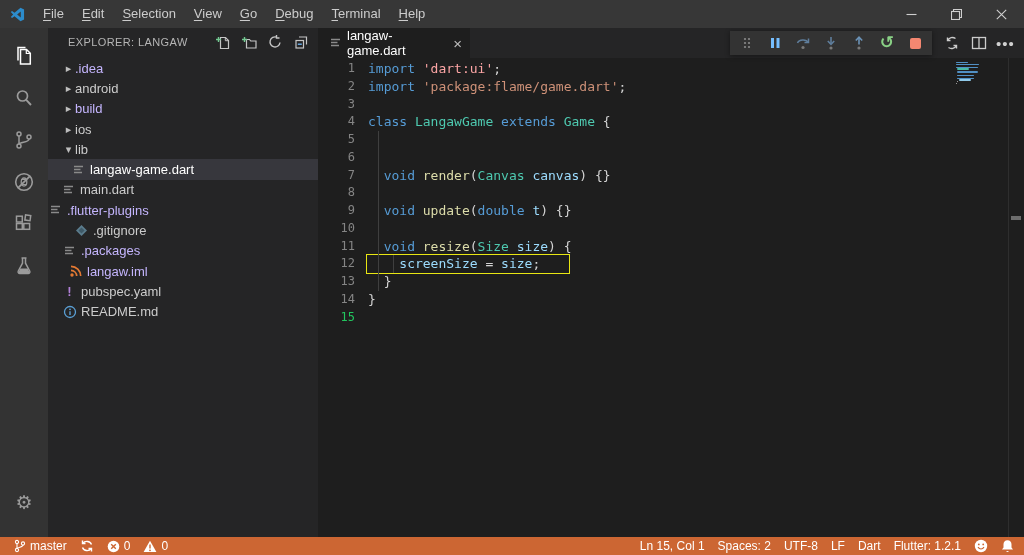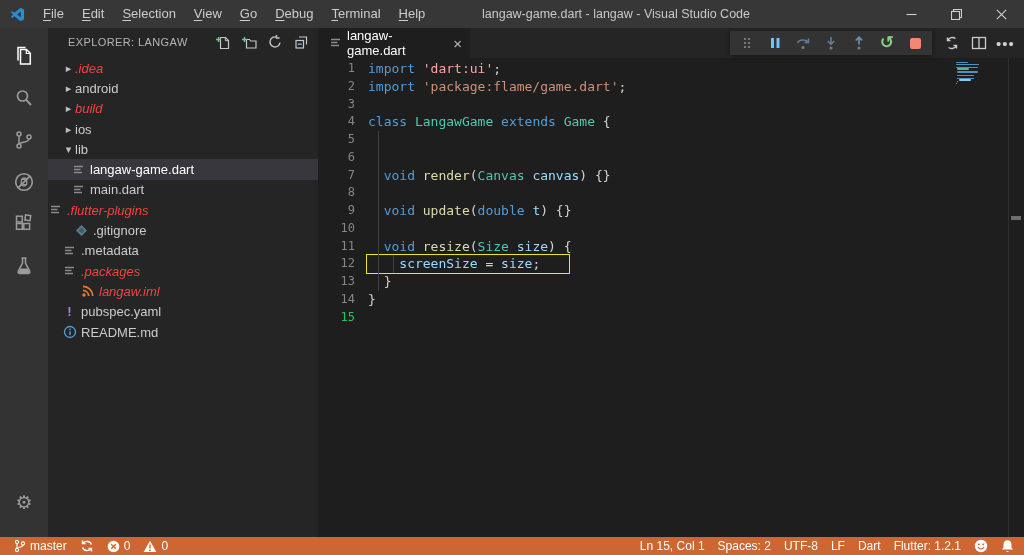--- a/index.html
+++ b/index.html
@@ -28,21 +28,21 @@
   
   .sidebar{width:270px;flex:none;background:#252526;display:flex;flex-direction:column;}
   .sb-header{height:27px;flex:none;display:flex;align-items:center;padding:0 8px 0 20px;color:#b5b5b5;font-size:11px;letter-spacing:.4px;}
   .sb-actions{margin-left:auto;display:flex;gap:8px;}
   .sb-action{width:18px;height:18px;display:flex;align-items:center;justify-content:center;color:#c5c5c5;}
   .tree{flex:1;padding-top:3px;font-size:13px;color:#cccccc;overflow:hidden;}
   .tree-row{height:20.3px;display:flex;align-items:center;white-space:nowrap;}
   .tree-row.selected{background:#37373d;color:#ffffff;}
   .tree-row .twisty{width:13px;flex:none;color:#bdbdbd;font-size:11px;text-align:center;font-family:"DejaVu Sans",sans-serif;}
   .tree-row .ficon{width:15px;flex:none;display:flex;align-items:center;justify-content:center;margin-right:4px;}
-  .tree-row.dim .label{color:#ef4444;font-style:italic;}
+  .tree-row.dim .label{color:#c4b5fd;}
   .excl{color:#b180d7;font-weight:bold;font-size:13px;font-family:"DejaVu Sans Mono",monospace;}
 
   
   .editor-pane{flex:1;display:flex;flex-direction:column;min-width:0;position:relative;background:#1e1e1e;}
   .tabbar{height:30px;flex:none;background:#252526;display:flex;align-items:stretch;position:relative;}
   .tab{width:152px;background:#1e1e1e;display:flex;align-items:center;gap:6px;padding:0 8px 0 12px;color:#ffffff;font-size:13px;}
   .tab-close{margin-left:auto;color:#bdbdbd;font-size:15px;line-height:1;}
   .editor-actions{margin-left:auto;display:flex;align-items:center;gap:2px;padding-right:6px;color:#d0d0d0;}
   .ed-action{width:25px;height:26px;display:flex;align-items:center;justify-content:center;}
   .more-glyph{font-size:15px;letter-spacing:1px;color:#d0d0d0;}
@@ -87,21 +87,20 @@
     <div class="menus">
         <div class="menu-item"><span class="mn">F</span>ile</div>
         <div class="menu-item"><span class="mn">E</span>dit</div>
         <div class="menu-item"><span class="mn">S</span>election</div>
         <div class="menu-item"><span class="mn">V</span>iew</div>
         <div class="menu-item"><span class="mn">G</span>o</div>
         <div class="menu-item"><span class="mn">D</span>ebug</div>
         <div class="menu-item"><span class="mn">T</span>erminal</div>
         <div class="menu-item"><span class="mn">H</span>elp</div>
       </div>
-    <div class="win-title">langaw-game.dart - langaw - Visual Studio Code</div>
     <div class="win-controls">
         <div class="win-btn">
           <span style="display: flex; align-items: center; justify-content: center;">
             <svg width="11" height="11" viewBox="0 0 11 11" fill="none">
               <path d="M0.5 5.5h10" stroke="#cfcfcf" stroke-width="1.1"></path>
             </svg>
           </span>
         </div>
         <div class="win-btn">
           <span style="display: flex; align-items: center; justify-content: center;">
@@ -248,21 +247,21 @@
             <span class="label">lib</span>
           </div>
           <div class="tree-row selected" style="padding-left: 23px;">
             <span class="ficon" style="display: flex; align-items: center; justify-content: center;">
               <svg width="11" height="12" viewBox="0 0 11 12" fill="none">
                 <path d="M1 2.5h9M1 5.5h6.5M1 8.5h8" stroke="#8a8a8a" stroke-width="1.5"></path>
               </svg>
             </span>
             <span class="label">langaw-game.dart</span>
           </div>
-          <div class="tree-row" style="padding-left: 23px;">
+          <div class="tree-row" style="padding-left: 13px;">
             <span class="ficon" style="display: flex; align-items: center; justify-content: center;">
               <svg width="11" height="12" viewBox="0 0 11 12" fill="none">
                 <path d="M1 2.5h9M1 5.5h6.5M1 8.5h8" stroke="#8a8a8a" stroke-width="1.5"></path>
               </svg>
             </span>
             <span class="label">main.dart</span>
           </div>
           <div class="tree-row dim" style="">
             <span class="ficon" style="display: flex; align-items: center; justify-content: center;">
               <svg width="11" height="12" viewBox="0 0 11 12" fill="none">
@@ -273,37 +272,29 @@
           </div>
           <div class="tree-row" style="padding-left: 26px;">
             <span class="ficon" style="display: flex; align-items: center; justify-content: center;">
               <svg width="13" height="13" viewBox="0 0 13 13" fill="none">
                 <path d="M6.5 1 12 6.5 6.5 12 1 6.5z" fill="#5b7c8d"></path>
                 <path d="M6.5 3.4 9.6 6.5 6.5 9.6 3.4 6.5z" fill="#3f5a68"></path>
               </svg>
             </span>
             <span class="label">.gitignore</span>
           </div>
-          <div class="tree-row" style="padding-left: 14px;">
+          <div class="tree-row dim" style="padding-left: 14px;">
             <span class="ficon" style="display: flex; align-items: center; justify-content: center;">
               <svg width="11" height="12" viewBox="0 0 11 12" fill="none">
                 <path d="M1 2.5h9M1 5.5h6.5M1 8.5h8" stroke="#8a8a8a" stroke-width="1.5"></path>
               </svg>
             </span>
-            <span class="label">.metadata</span>
-          </div>
-          <div class="tree-row dim" style="padding-left: 14px;">
-            <span class="ficon" style="display: flex; align-items: center; justify-content: center;">
-              <svg width="11" height="12" viewBox="0 0 11 12" fill="none">
-                <path d="M1 2.5h9M1 5.5h6.5M1 8.5h8" stroke="#8a8a8a" stroke-width="1.5"></path>
-              </svg>
-            </span>
             <span class="label">.packages</span>
           </div>
-          <div class="tree-row dim" style="padding-left: 32px;">
+          <div class="tree-row dim" style="padding-left: 20px;">
             <span class="ficon" style="display: flex; align-items: center; justify-content: center;">
               <svg width="14" height="14" viewBox="0 0 14 14" fill="none">
                 <circle cx="3" cy="11" r="1.7" fill="#e37933"></circle>
                 <path d="M2 6.3a6 6 0 0 1 5.7 5.7M2 2.3A10 10 0 0 1 11.7 12" stroke="#e37933" stroke-width="1.7"></path>
               </svg>
             </span>
             <span class="label">langaw.iml</span>
           </div>
           <div class="tree-row" style="padding-left: 14px;">
             <span class="ficon" style="display: flex; align-items: center; justify-content: center;">

